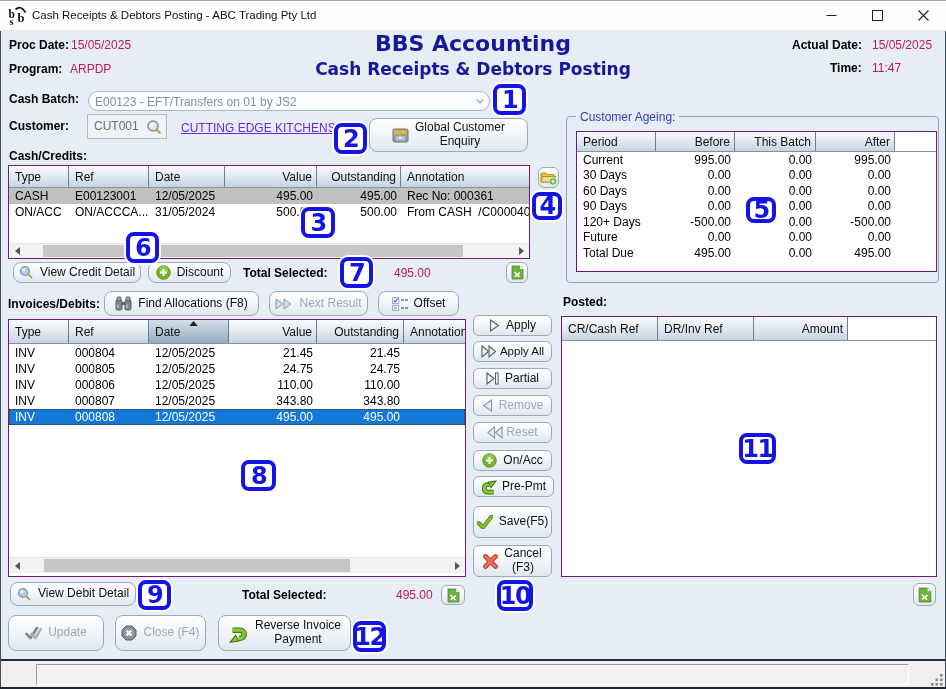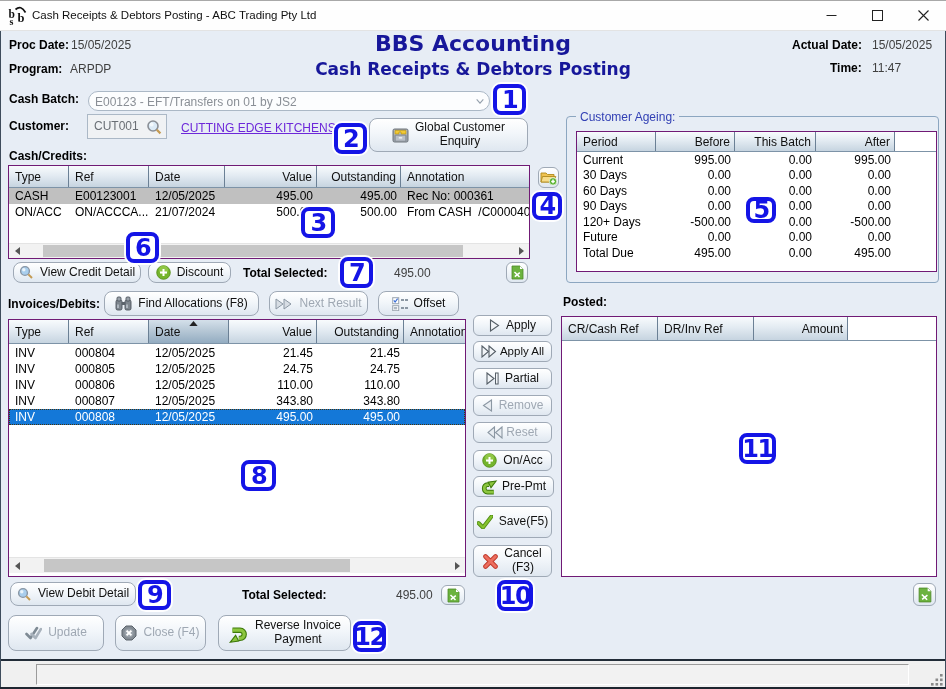--- a/index.html
+++ b/index.html
@@ -6,21 +6,21 @@
   *{box-sizing:border-box;}
   .window{position:relative;width:946px;height:689px;background:#E7EDF5;overflow:hidden;
     font-family:"Liberation Sans",sans-serif;font-size:12px;color:#000;}
   .abs{position:absolute;}
   .edge{position:absolute;background:#3E4C5C;z-index:60;}
   
   .titlebar{position:absolute;left:0;top:0;width:946px;height:31px;background:#FEFEFE;border-bottom:1px solid #E3E3E3;z-index:5;}
   .title-text{position:absolute;left:32px;top:9px;font-size:11.5px;color:#111;white-space:nowrap;}
   .winbtn{position:absolute;top:0;width:46px;height:31px;display:flex;align-items:center;justify-content:center;}
   .lbl{position:absolute;font-size:12px;font-weight:bold;color:#000;white-space:nowrap;}
-  .val{position:absolute;font-size:12px;color:#404040;white-space:nowrap;}
+  .val{position:absolute;font-size:12px;color:#be185d;white-space:nowrap;}
   .navy{color:#17179A;}
   
   .combo{position:absolute;background:#FCFDFE;border:1px solid #ABB8C6;color:#8A8F96;
     padding:3px 18px 0 6px;white-space:nowrap;overflow:hidden;}
   .combo-arrow{position:absolute;right:5px;top:7px;width:8px;height:5px;}
   .field{position:absolute;background:#F0F2F4;border:1px solid #ABB8C6;color:#6A6F75;padding:4px 0 0 6px;}
   .link{position:absolute;color:#6d28d9;text-decoration:underline;font-size:12px;white-space:nowrap;}
   
   .btn{position:absolute;border:1px solid #9FA9B6;border-radius:8px;
     background:linear-gradient(#FFFFFF,#F2F6FA 45%,#DFE7F0);
@@ -145,21 +145,21 @@
       <div class="tc" style="width:60px">CASH</div>
       <div class="tc" style="width:80px">E00123001</div>
       <div class="tc" style="width:76px">12/05/2025</div>
       <div class="tc num" style="width:92px">495.00</div>
       <div class="tc num" style="width:84px">495.00</div>
       <div class="tc" style="width:128px">Rec No: 000361</div>
     </div>
     <div class="trow" style="top:38px;height:16px;">
       <div class="tc" style="width:60px">ON/ACC</div>
       <div class="tc" style="width:80px">ON/ACCCA...</div>
-      <div class="tc" style="width:76px">21/07/2024</div>
+      <div class="tc" style="width:76px">31/05/2024</div>
       <div class="tc num" style="width:92px">500.00</div>
       <div class="tc num" style="width:84px">500.00</div>
       <div class="tc" style="width:128px">From CASH  /C0000400</div>
     </div>
     <div class="hscroll" style="left:0;right:0;top:77px;height:15px;">
       <div class="sb-btn" style="left:0">
           <div class="arrowL"></div>
         </div>
       <div class="sb-btn" style="right:0">
           <div class="arrowR"></div>

